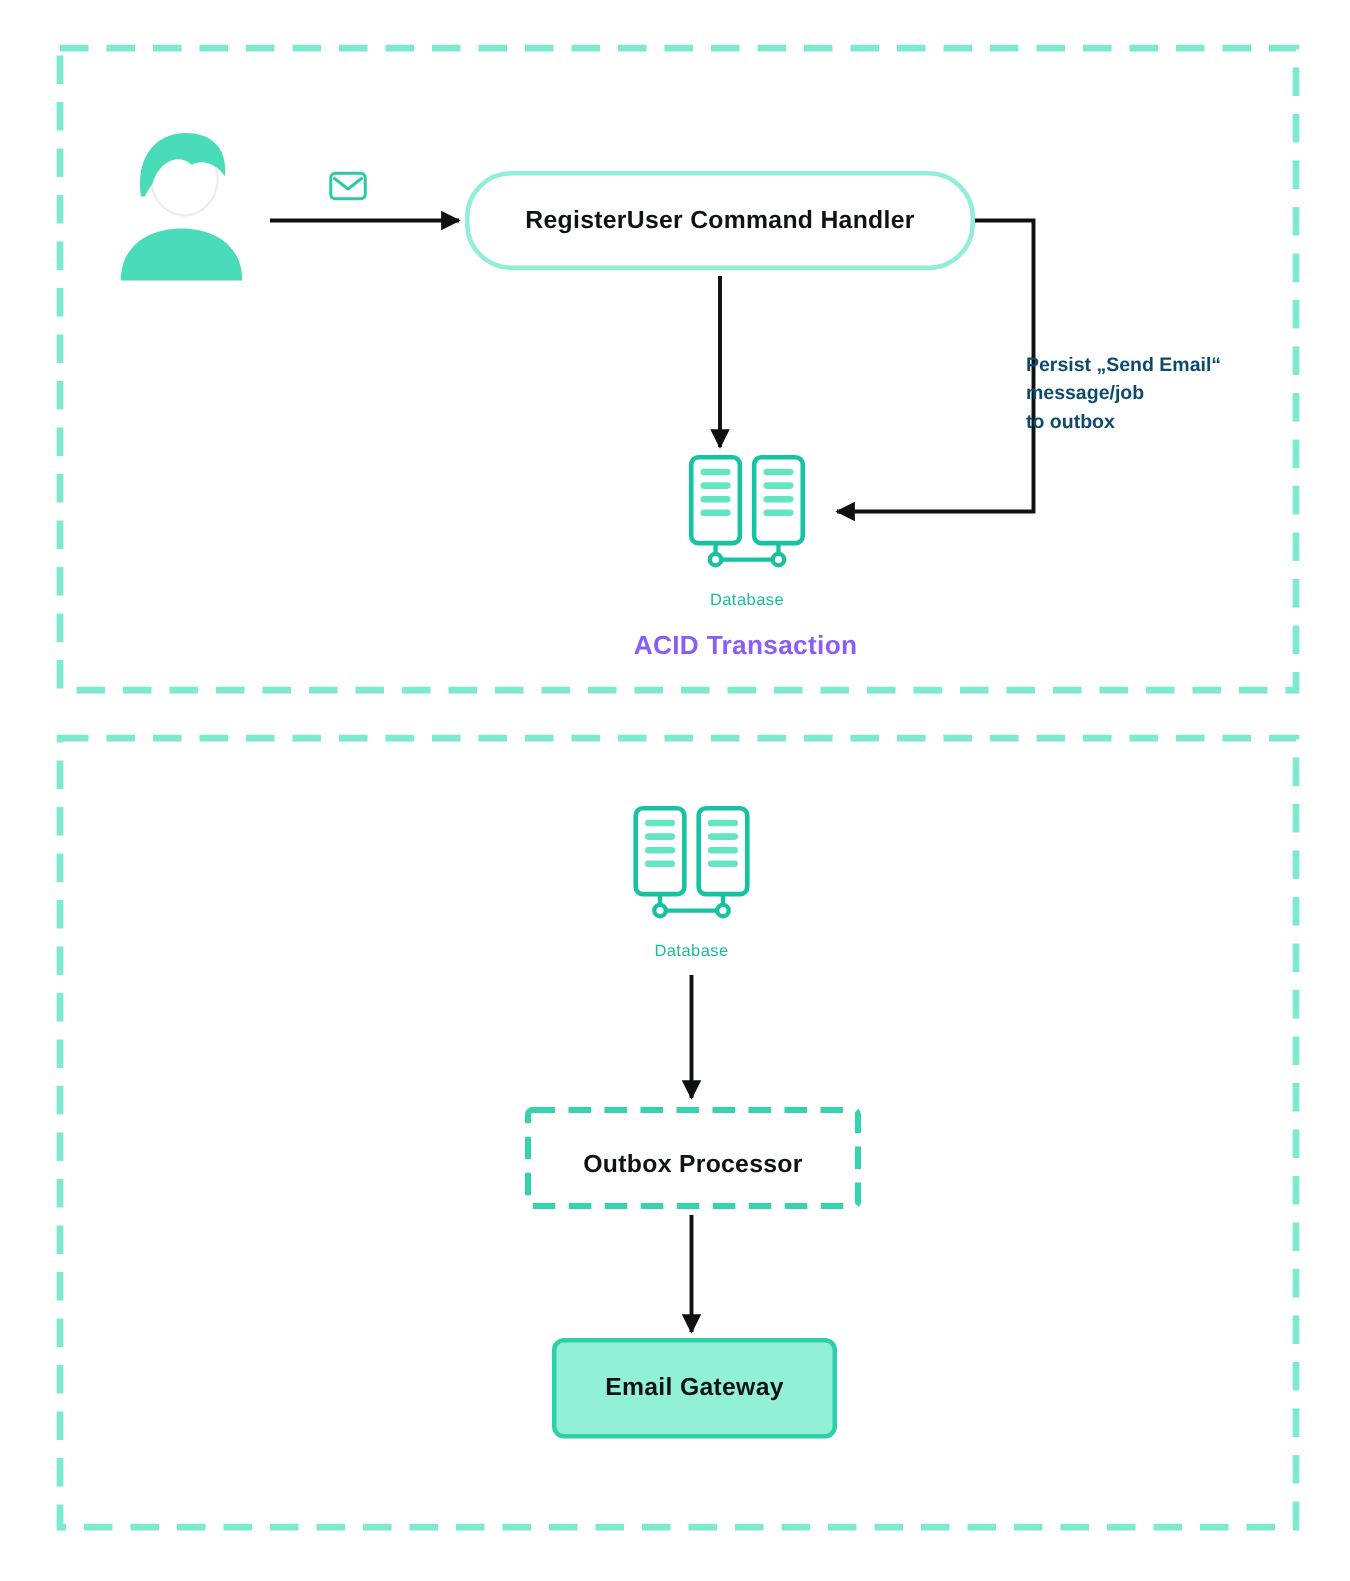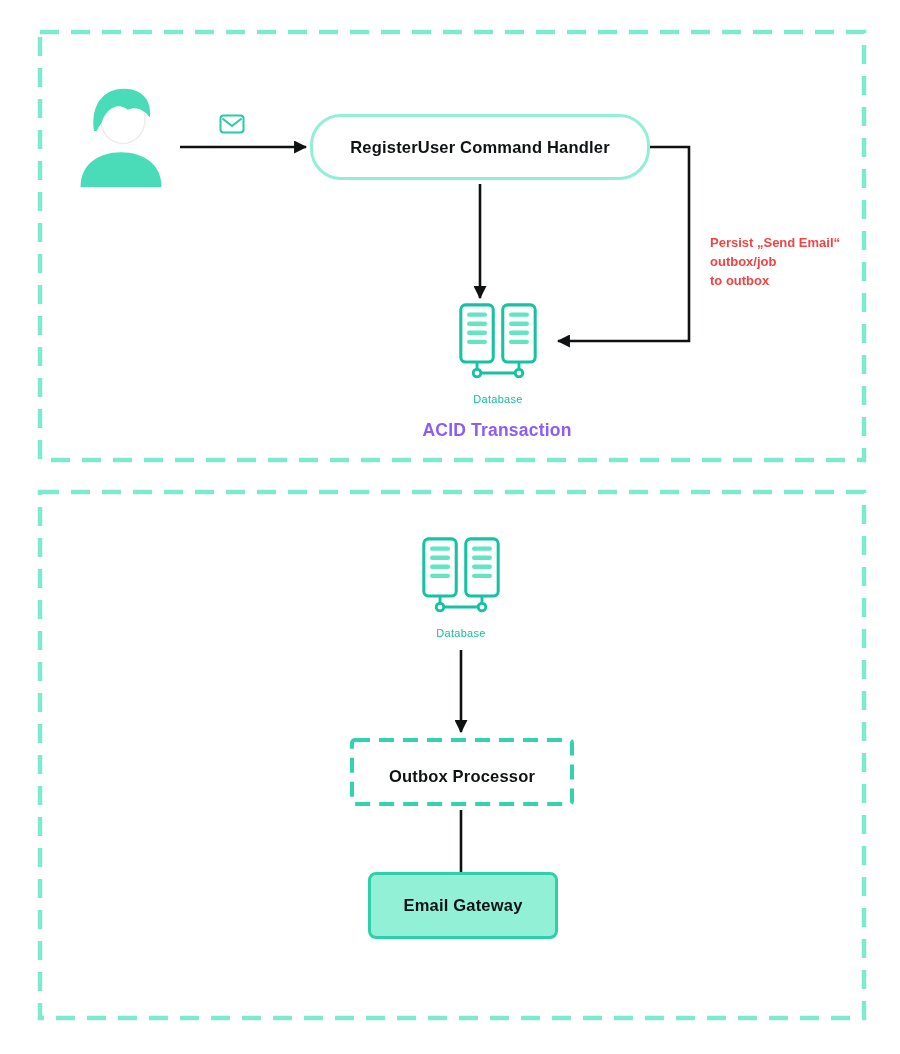--- a/index.html
+++ b/index.html
@@ -32,34 +32,34 @@
     font-size: 16.5px;
     letter-spacing: .2px;
   }
   .outbox-box {
     left: 352px; top: 744px; width: 220px; height: 64px;
     background: transparent; 
     font-size: 16.5px;
     letter-spacing: .2px;
   }
   .gateway-box {
-    left: 368px; top: 872px; width: 190px; height: 67px;
+    left: 368px; top: 892px; width: 190px; height: 67px;
     background: #92f0d7;
     border: 3px solid #2ed0a9;
     border-radius: 8px;
     font-size: 16.5px;
     letter-spacing: .2px;
   }
   .note {
     position: absolute;
-    left: 710px; top: 233px; width: 180px;
+    left: 684px; top: 233px; width: 180px;
     font-size: 13px;
     font-weight: bold;
     line-height: 19px;
-    color: #ef4444;
+    color: #0c4a6e;
   }
   .db-wrap {
     position: absolute;
     width: 92px;
     text-align: center;
   }
   .db-top { left: 452px; top: 302px; }
   .db-bottom { left: 415px; top: 536px; }
   .db-label {
     margin-top: 5px;
@@ -118,21 +118,21 @@
       <path d="M4,5 L13,12 L22,5" fill="none" stroke="#2bc9a8" stroke-width="2" stroke-linecap="round" stroke-linejoin="round"></path>
     </svg>
   </div>
 
   <div class="node handler-box">
     <span>RegisterUser Command Handler</span>
   </div>
 
   <div class="note">
     <div>Persist „Send Email“</div>
-    <div>outbox/job</div>
+    <div>message/job</div>
     <div>to outbox</div>
   </div>
 
   <div class="db-wrap db-top">
     <svg width="92" height="82" viewBox="0 0 96 86">
       <rect x="9" y="3" width="34" height="60" rx="5" fill="#ffffff" stroke="#16c2a2" stroke-width="3.2"></rect>
       <rect x="53" y="3" width="34" height="60" rx="5" fill="#ffffff" stroke="#16c2a2" stroke-width="3.2"></rect>
       <rect x="15.5" y="11" width="21" height="4.6" rx="2.3" fill="#63e5c4"></rect>
       <rect x="15.5" y="20.5" width="21" height="4.6" rx="2.3" fill="#63e5c4"></rect>
       <rect x="15.5" y="30" width="21" height="4.6" rx="2.3" fill="#63e5c4"></rect>

